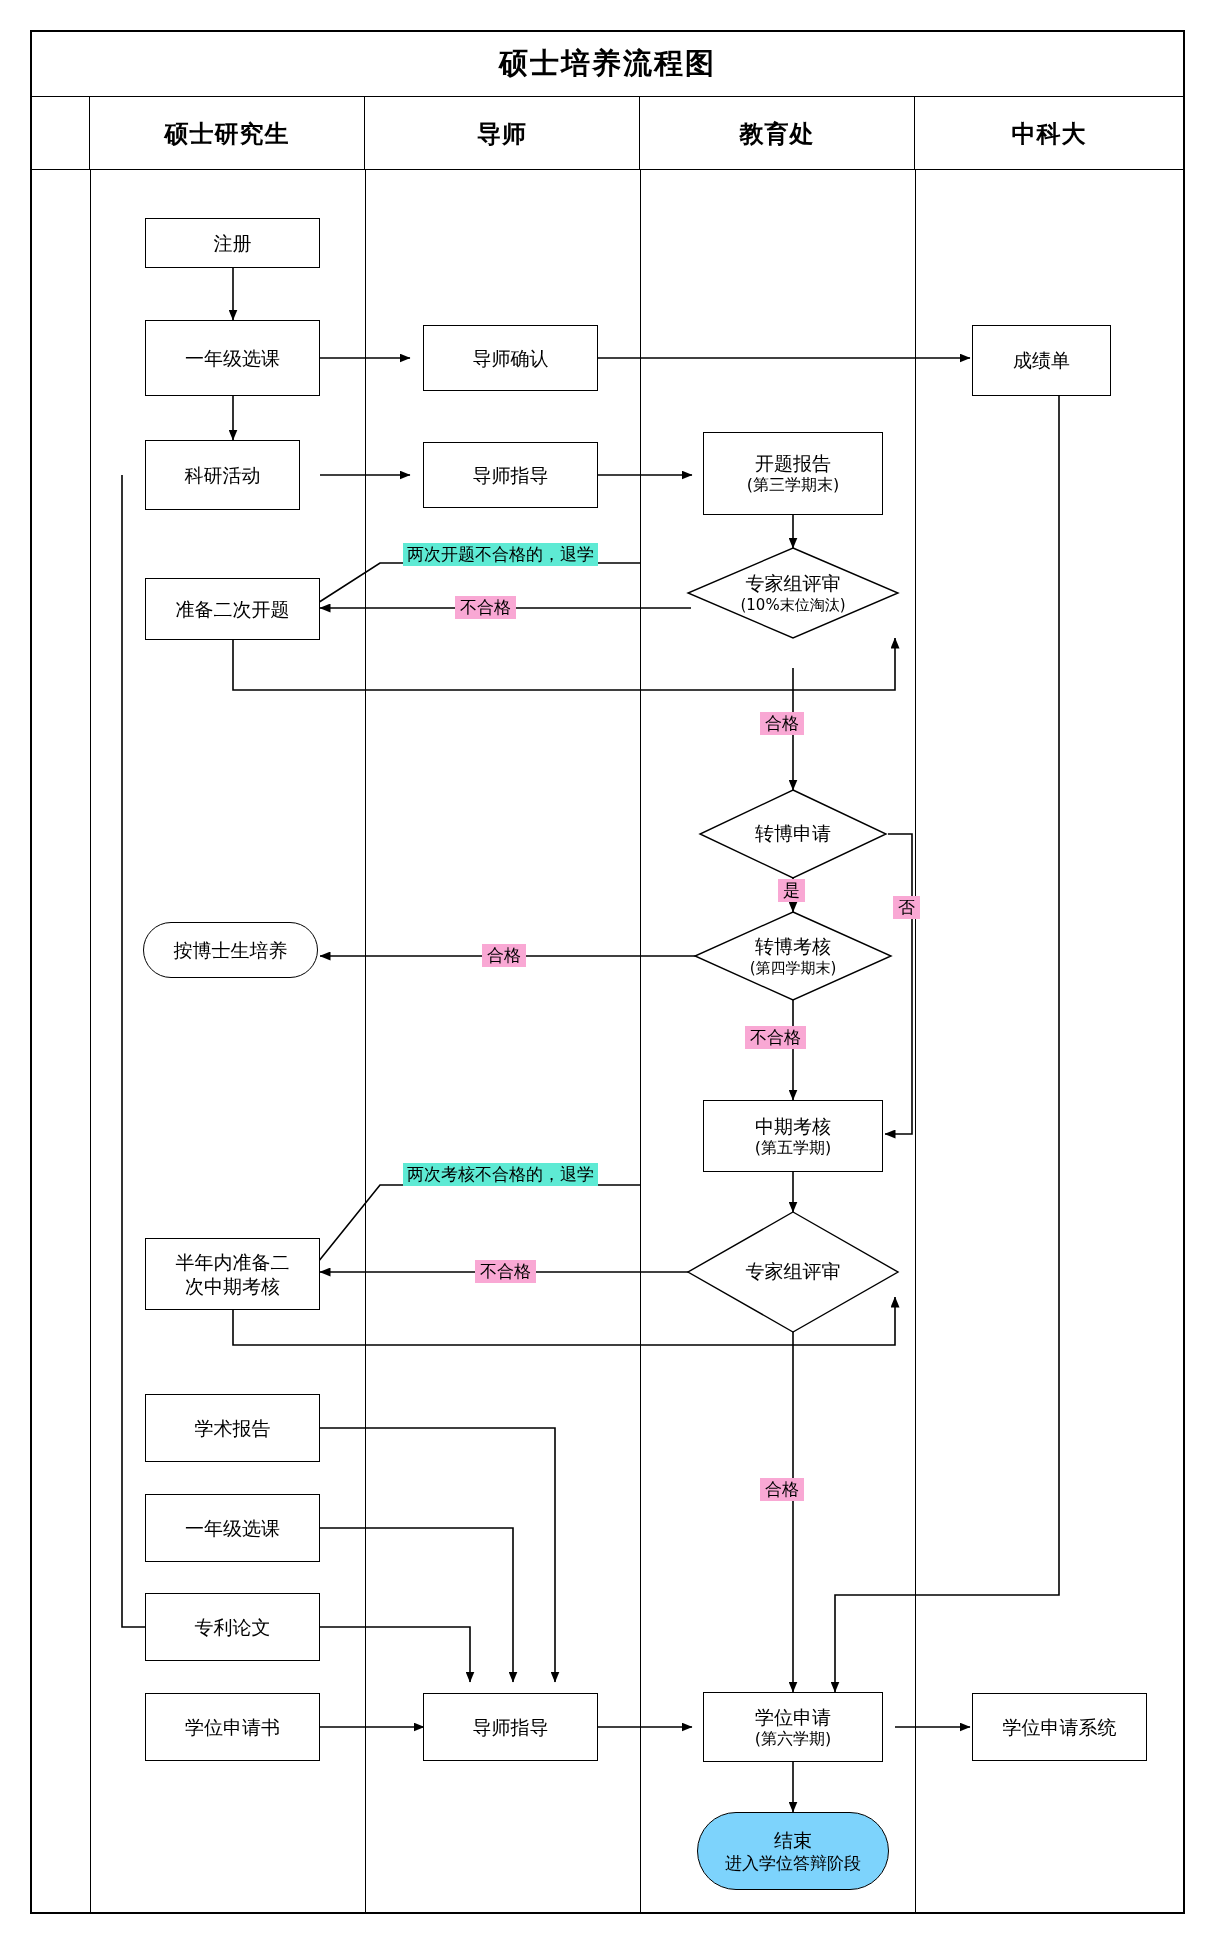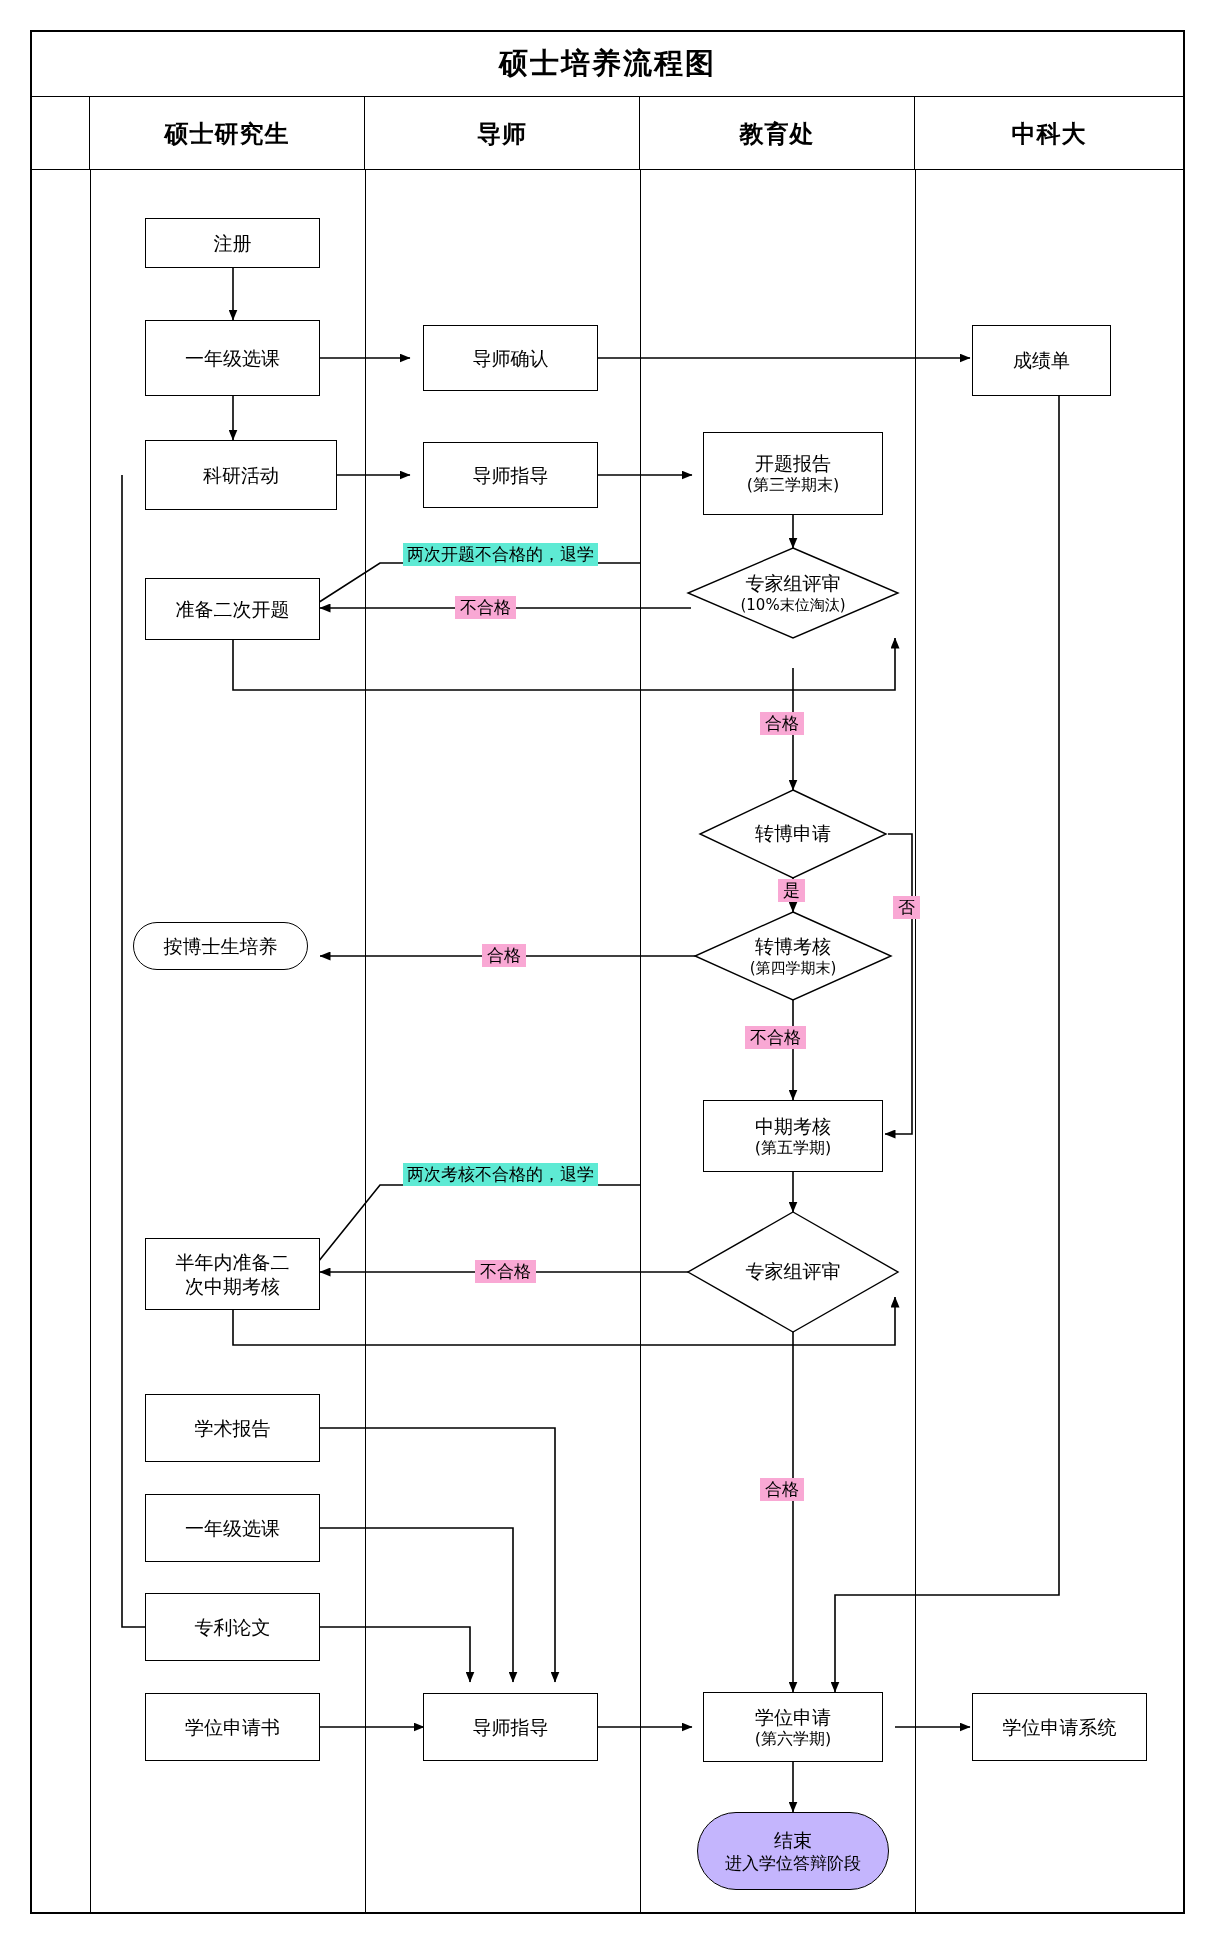--- a/index.html
+++ b/index.html
@@ -82,21 +82,21 @@
     text-align:center;
     z-index:6;
   }
   .node .sub{ font-size:16px; }
 
   .terminator{
     position:absolute;
     box-sizing:border-box;
     border:1px solid #000;
     border-radius:46px;
-    background:#c4b5fd;
+    background:#7dd3fc;
     display:flex;
     flex-direction:column;
     align-items:center;
     justify-content:center;
     font-size:19px;
     line-height:1.3;
     text-align:center;
     z-index:6;
   }
   .terminator .sub{ font-size:17px; }
@@ -237,29 +237,29 @@
   </svg>
 
   <div class="node" style="left:145px;top:218px;width:175px;height:50px;">
     <div>注册</div>
   </div>
 
   <div class="node" style="left:145px;top:320px;width:175px;height:76px;">
     <div>一年级选课</div>
   </div>
 
-  <div class="node" style="left:145px;top:440px;width:192px;height:70px;">
+  <div class="node" style="left:145px;top:440px;width:155px;height:70px;">
     <div>科研活动</div>
   </div>
 
   <div class="node" style="left:145px;top:578px;width:175px;height:62px;">
     <div>准备二次开题</div>
   </div>
 
-  <div class="node" style="left:133px;top:922px;width:175px;height:48px;border-radius:31px;">
+  <div class="node" style="left:143px;top:922px;width:175px;height:56px;border-radius:31px;">
     <div>按博士生培养</div>
   </div>
 
   <div class="node" style="left:145px;top:1238px;width:175px;height:72px;">
     <div>半年内准备二</div>
     <div>次中期考核</div>
   </div>
 
   <div class="node" style="left:145px;top:1394px;width:175px;height:68px;">
     <div>学术报告</div>

